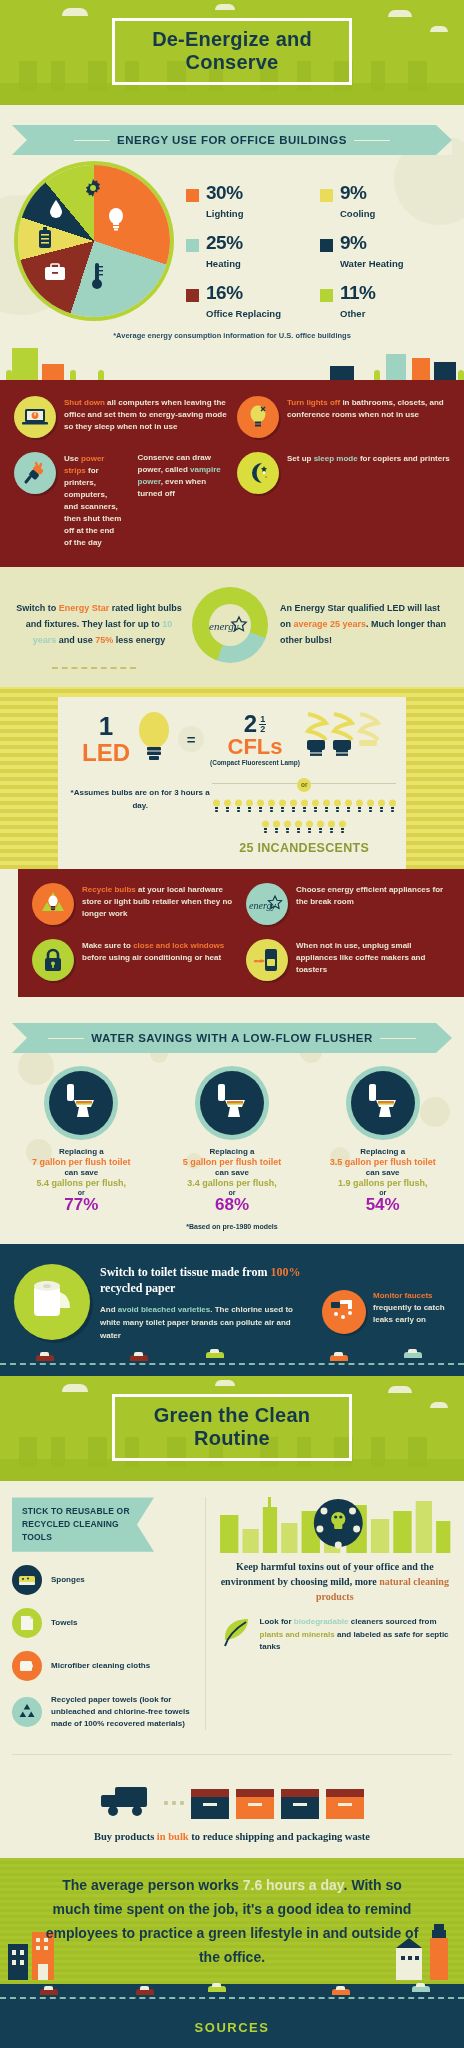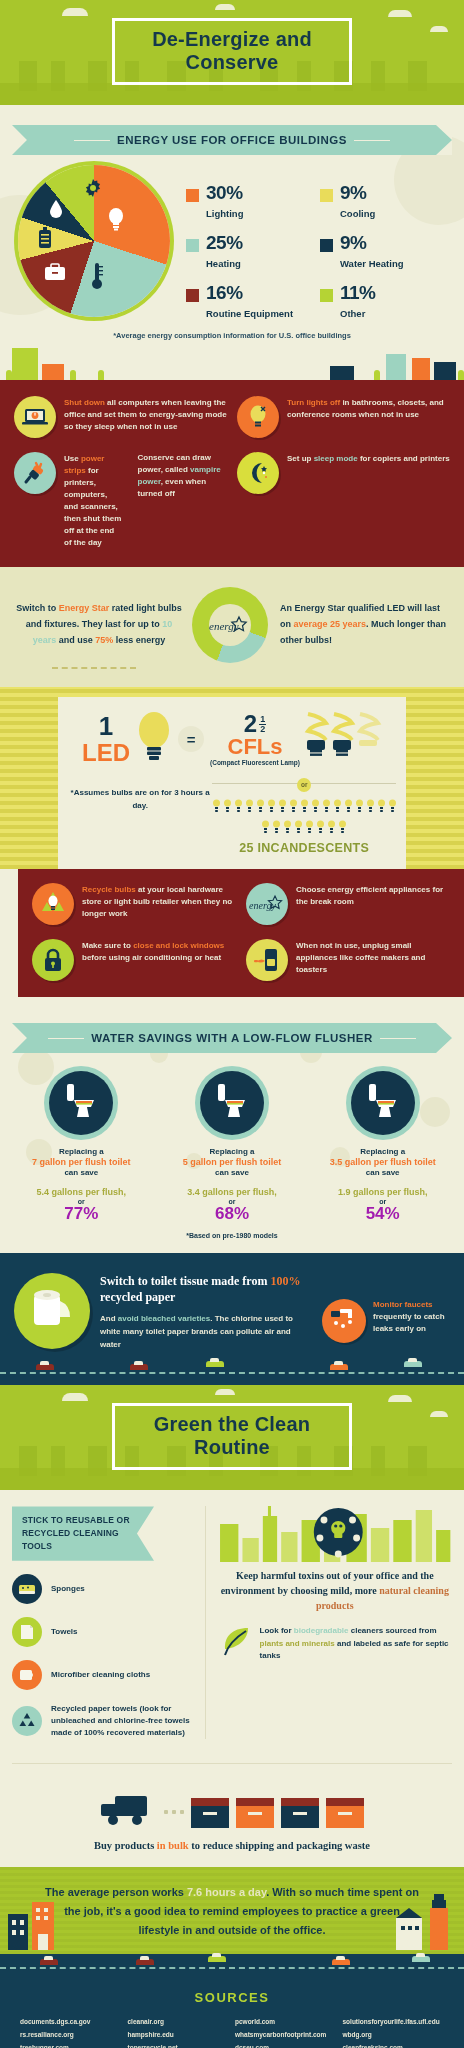--- a/index.html
+++ b/index.html
@@ -166,21 +166,21 @@
   
   .water { background:#f0efdc; padding: 10px 0 14px; position:relative; overflow:hidden;}
   .bub{position:absolute;border-radius:50%;background:#e7e6cb;}
   .toilets{display:flex;justify-content:space-around;padding:14px 6px 0;position:relative;z-index:2;}
   .toilet-col{width:33%;text-align:center;}
   .toilet-ico{width:64px;height:64px;border-radius:50%;background:#12364b;margin:0 auto;position:relative;
     box-shadow: 0 0 0 5px #9dd3c0;}
   .t-line1{font-size:8px;font-weight:bold;margin-top:12px;}
   .t-line2{font-size:9px;font-weight:bold;color:#f2762e;margin-top:1px;}
   .t-line3{font-size:8px;font-weight:bold;margin-top:1px;}
-  .t-line4{font-size:9px;font-weight:bold;color:#a8ab3c;margin-top:10px;}
+  .t-line4{font-size:9px;font-weight:bold;color:#a8ab3c;margin-top:1px;}
   .t-or{font-size:7px;font-weight:bold;margin-top:1px;}
   .t-pct{font-size:17px;font-weight:bold;color:#a21caf;line-height:1.1;}
   .water-note{text-align:center;font-size:7px;font-weight:bold;margin-top:8px;position:relative;z-index:2;}
 
   
   .tissue{background:#133e54;padding:20px 14px 8px;display:flex;align-items:flex-start;gap:10px;position:relative;}
   .tp-circle{width:76px;height:76px;border-radius:50%;background:#b5d334;flex:0 0 76px;position:relative;box-shadow:3px 3px 0 rgba(0,0,0,.18);}
   .tp-txt{flex:1;}
   .tp-h{font-family:"Liberation Serif",serif;font-size:12px;font-weight:bold;color:#fff;line-height:1.35;}
   .tp-b{font-size:8px;font-weight:bold;color:#e8e7d4;line-height:1.6;margin-top:8px;}
@@ -214,21 +214,21 @@
   .bulk-graphic{display:flex;align-items:flex-end;justify-content:center;gap:7px;height:48px;}
   .truck{width:56px;height:34px;position:relative;}
   .dots{display:flex;gap:4px;align-items:center;padding-bottom:14px;}
   .dot{width:4px;height:4px;background:#c9c89f;border-radius:1px;}
   .box{width:38px;height:30px;position:relative;}
   .bulk-cap{font-family:"Liberation Serif",serif;font-size:10.5px;font-weight:bold;line-height:1.5;margin-top:10px;}
 
   
   .statbar{background:#a8c62c;position:relative;padding:16px 44px 14px;overflow:hidden;}
   .statbar .stripes{position:absolute;inset:0;background:repeating-linear-gradient(0deg,rgba(0,0,0,.035) 0 3px,transparent 3px 6px);}
-  .stat-txt{position:relative;z-index:3;text-align:center;font-size:11px;font-weight:bold;line-height:1.7;color:#14384c;}
+  .stat-txt{position:relative;z-index:3;text-align:center;font-size:14px;font-weight:bold;line-height:1.7;color:#14384c;}
   .stat-hl{color:#e6e6bf;}
 
   
   .sources{background:#133e54;padding:10px 14px 14px;}
   .sources-h{text-align:center;color:#b5d334;font-size:13px;font-weight:bold;letter-spacing:1.5px;margin-bottom:10px;}
   .src-cols{display:flex;gap:6px;padding:0 6px;}
   .src-col{flex:1;}
   .src-col div{font-size:6.5px;color:#e8e7d4;line-height:2.0;font-weight:bold;}
 </style>
 </head>
@@ -317,21 +317,21 @@
         <div class="leg-item">
           <span class="leg-swatch" style="background:#9dd3c0"></span>
           <span><span class="leg-pct">25%</span><br><span class="leg-lbl">Heating</span></span>
         </div>
         <div class="leg-item">
           <span class="leg-swatch" style="background:#12364b"></span>
           <span><span class="leg-pct">9%</span><br><span class="leg-lbl">Water Heating</span></span>
         </div>
         <div class="leg-item">
           <span class="leg-swatch" style="background:#8e2d22"></span>
-          <span><span class="leg-pct">16%</span><br><span class="leg-lbl">Routine Equipment</span></span>
+          <span><span class="leg-pct">16%</span><br><span class="leg-lbl">Office Replacing</span></span>
         </div>
         <div class="leg-item">
           <span class="leg-swatch" style="background:#b5d334"></span>
           <span><span class="leg-pct">11%</span><br><span class="leg-lbl">Other</span></span>
         </div>
       </div>
     </div>
 
     <div class="pie-note">*Average energy consumption information for U.S. office buildings</div>
 

